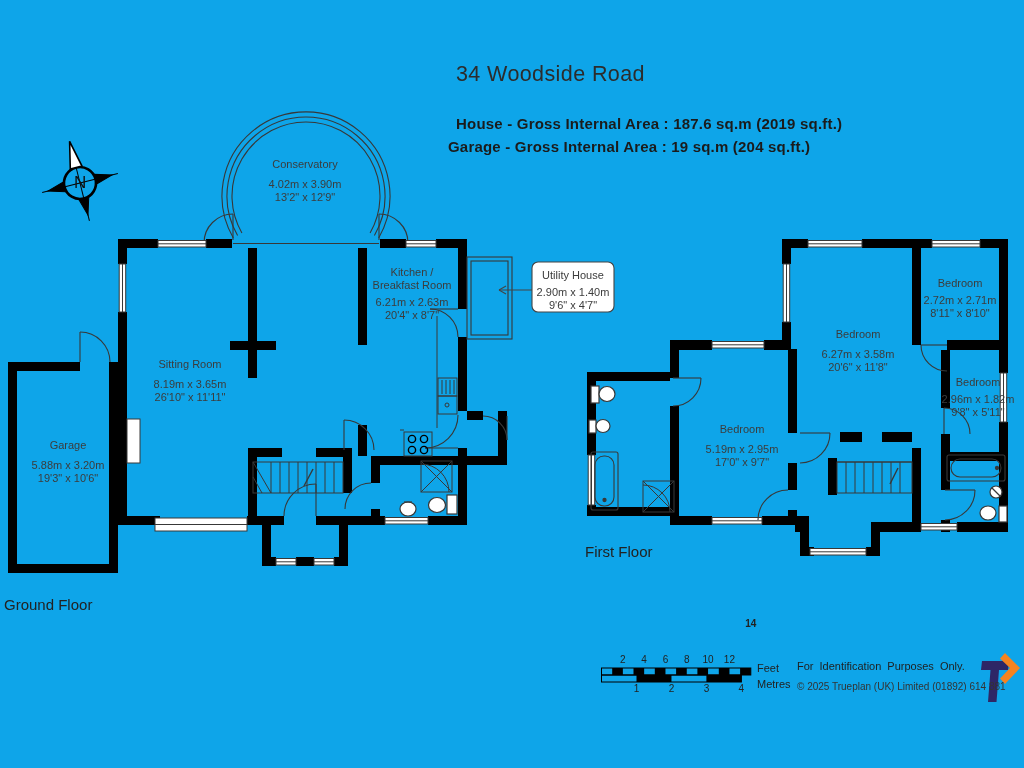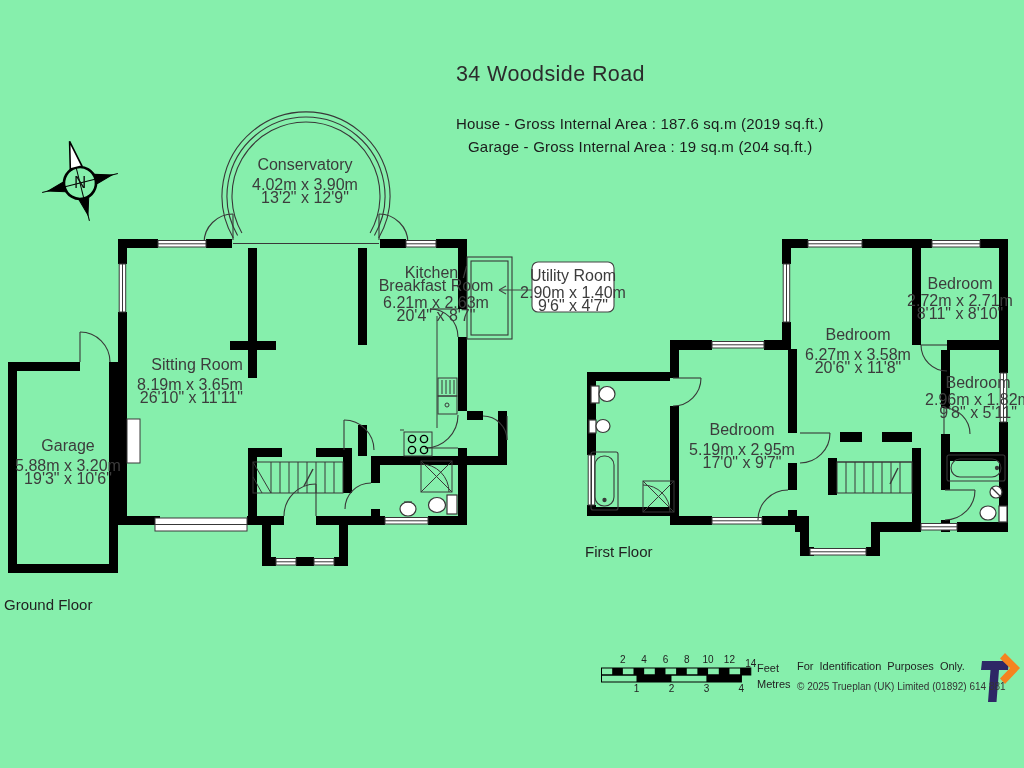--- a/index.html
+++ b/index.html
@@ -1,23 +1,23 @@
 <!DOCTYPE html>
 <html><head>
 <meta charset="utf-8">
 <style>
   html,body{margin:0;padding:0;background:#fff;}
-  #page{position:relative;width:1024px;height:768px;background:#86efac;overflow:hidden;
+  #page{position:relative;width:1024px;height:768px;background:#0ea5e9;overflow:hidden;
         font-family:"Liberation Sans","DejaVu Sans",sans-serif;}
   #plan-svg{position:absolute;left:0;top:0;}
   .abs{position:absolute;white-space:nowrap;}
   .title{font-size:21.5px;color:#2c2c2c;letter-spacing:.4px;}
-  .area-line{font-size:15px;font-weight:normal;color:#1b1b1b;letter-spacing:.2px;}
+  .area-line{font-size:15px;font-weight:bold;color:#1b1b1b;letter-spacing:.2px;}
   .floor-label{font-size:15px;color:#222;}
-  .rl{position:absolute;transform:translateX(-50%);text-align:center;font-size:16px;
+  .rl{position:absolute;transform:translateX(-50%);text-align:center;font-size:11px;
       line-height:13px;color:#3c3c3c;white-space:nowrap;}
   .rl .sp{height:7px;}
   .rl .sp-sm{height:4px;}
   .tick{position:absolute;transform:translateX(-50%);font-size:10px;color:#222;}
   .unit-label{font-size:11px;color:#222;}
   .ident{font-size:11px;color:#1f1f1f;word-spacing:3px;}
   .copyr{font-size:10px;color:#333;}
   .compass-n{font-size:17px;color:#111;}
 </style>
 </head>
@@ -344,45 +344,45 @@
   </g>
 
   <g>
     <path d="M 982 661 L 1009 661 L 1008 670 L 999 670 L 996.5 702 L 988 702 L 990.5 670 L 981 670 Z" fill="#2e2766"></path>
     <path d="M 1005 653 L 1020 668 L 1005 684 L 1000 678.5 L 1010 668 L 1000 658.5 Z" fill="#f5831f"></path>
   </g>
 </svg>
 
   <div class="abs title" style="left:456px;top:62px;">34 Woodside Road</div>
   <div class="abs area-line" style="left:456px;top:115px;">House - Gross Internal Area  :  187.6 sq.m   (2019 sq.ft.)</div>
-  <div class="abs area-line" style="left:468px;top:138px;">Garage - Gross Internal Area  :  19 sq.m   (204 sq.ft.)</div>
+  <div class="abs area-line" style="left:448px;top:138px;">Garage - Gross Internal Area  :  19 sq.m   (204 sq.ft.)</div>
 
   <div class="abs compass-n" style="left:74px;top:173px;">N</div>
 
   <div class="rl" style="left:305px;top:158px;">
     <div>Conservatory</div>
       <div class="sp"></div>
     <div>4.02m  x  3.90m</div>
     <div>13'2"  x  12'9"</div>
   </div>
-  <div class="rl" style="left:190px;top:358px;text-align:right;">
+  <div class="rl" style="left:190px;top:358px;">
     <div>Sitting Room</div>
       <div class="sp"></div>
     <div>8.19m  x  3.65m</div>
     <div>26'10"  x  11'11"</div>
   </div>
-  <div class="rl" style="left:412px;top:266px;margin-left:24px;">
+  <div class="rl" style="left:412px;top:266px;">
     <div>Kitchen /</div>
     <div>Breakfast Room</div>
       <div class="sp-sm"></div>
     <div>6.21m  x  2.63m</div>
     <div>20'4"  x  8'7"</div>
   </div>
   <div class="rl" style="left:573px;top:269px;">
-    <div>Utility Room</div>
+    <div>Utility House</div>
       <div class="sp-sm"></div>
     <div>2.90m  x  1.40m</div>
     <div>9'6"  x  4'7"</div>
   </div>
   <div class="rl" style="left:68px;top:439px;">
     <div>Garage</div>
       <div class="sp"></div>
     <div>5.88m  x  3.20m</div>
     <div>19'3"  x  10'6"</div>
   </div>
@@ -414,21 +414,21 @@
   <div class="abs floor-label" style="left:4px;top:596px;">Ground Floor</div>
   <div class="abs floor-label" style="left:585px;top:543px;">First Floor</div>
 
   <div>
       <span class="tick" style="left: 622.82px; top: 654px;">2</span>
       <span class="tick" style="left: 644.14px; top: 654px;">4</span>
       <span class="tick" style="left: 665.46px; top: 654px;">6</span>
       <span class="tick" style="left: 686.78px; top: 654px;">8</span>
       <span class="tick" style="left: 708.1px; top: 654px; text-align: center;">10</span>
       <span class="tick" style="left: 729.42px; top: 654px;">12</span>
-      <span class="tick" style="left: 750.74px; top: 658px;">14</span>
+      <span class="tick" style="left: 750.74px; top: 618px; font-weight: bold;">14</span>
       <span class="tick" style="left: 636.47px; top: 683px;">1</span>
       <span class="tick" style="left: 671.44px; top: 683px;">2</span>
       <span class="tick" style="left: 706.41px; top: 683px;">3</span>
       <span class="tick" style="left: 741.38px; top: 683px;">4</span>
     </div>
   <div class="abs unit-label" style="left:757px;top:662px;">Feet</div>
   <div class="abs unit-label" style="left:757px;top:678px;">Metres</div>
 
   <div class="abs ident" style="left:797px;top:660px;">For Identification Purposes Only.</div>
   <div class="abs copyr" style="left:797px;top:681px;">© 2025 Trueplan (UK) Limited  (01892) 614 881</div>

